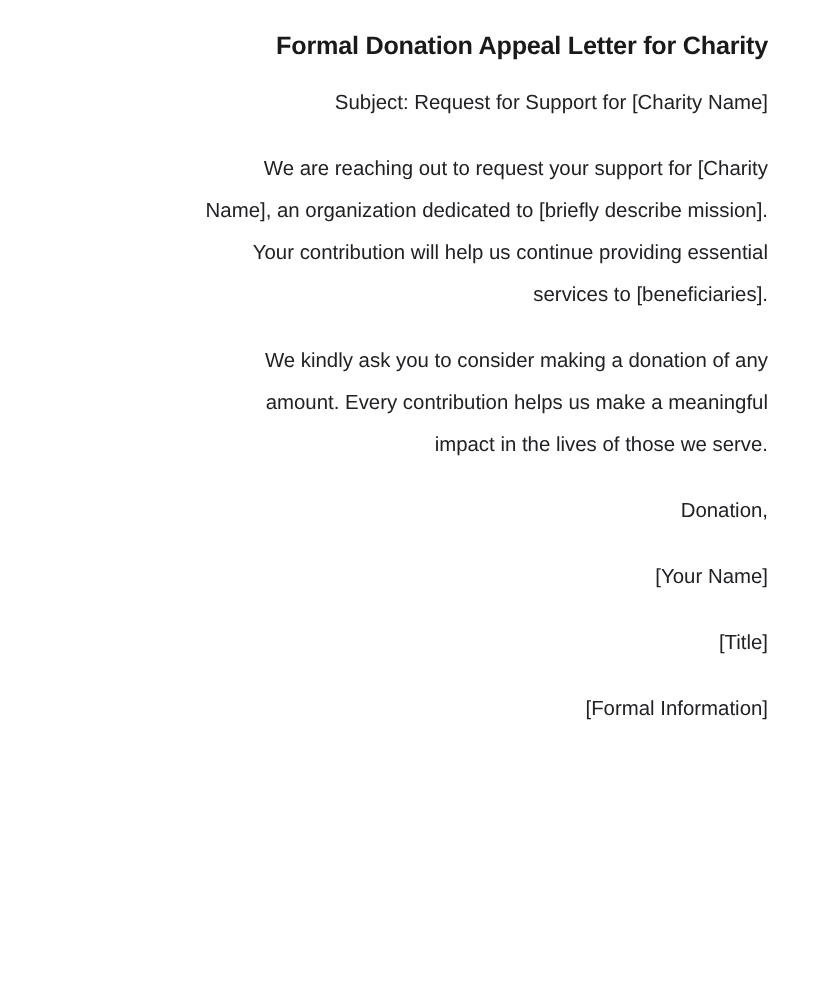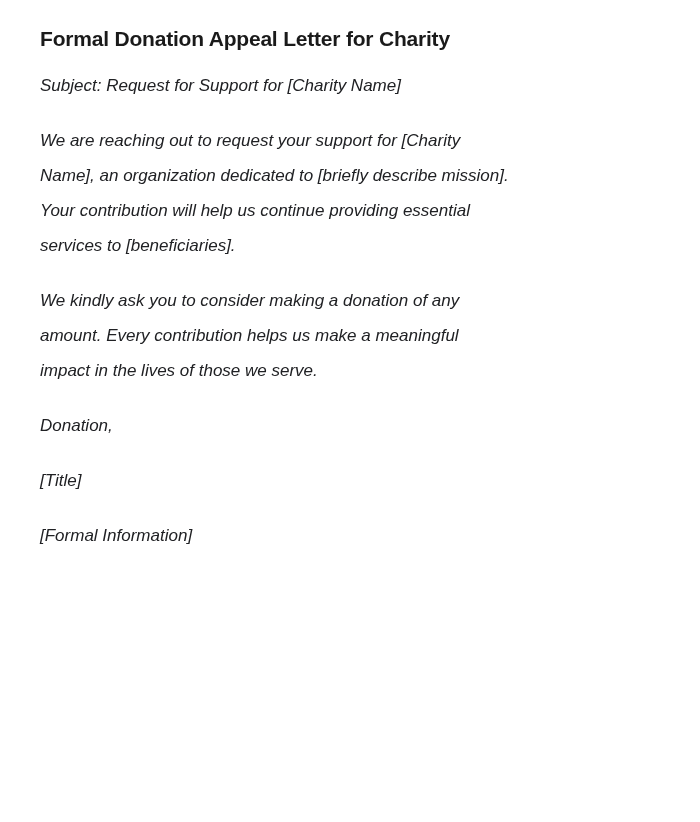--- a/index.html
+++ b/index.html
@@ -1,15 +1,15 @@
 <!DOCTYPE html>
 <html><head>
 <meta charset="utf-8">
 <style>
-  * { margin: 0; padding: 0; box-sizing: border-box; }
+  * { margin: 0; padding: 0; box-sizing: border-box; text-align: right; }
   html, body {
     width: 700px;
     background: #ffffff;
     font-family: "Liberation Sans", "DejaVu Sans", sans-serif;
   }
   .page {
     width: 700px;
     height: 822px;
     background: #ffffff;
     padding: 24px 60px 0 40px;
@@ -23,35 +23,35 @@
     letter-spacing: -0.2px;
     margin-bottom: 14px;
   }
   .letter-body p {
     font-size: 17px;
     line-height: 35px;
     color: #202124;
     white-space: pre-line;
     margin-bottom: 20px;
     max-width: 600px;
-    font-style: italic;
   }
 </style>
 </head>
 <body>
 
 <div class="page">
   <h1 class="doc-title">Formal Donation Appeal Letter for Charity</h1>
 
   <div class="letter-body">
     <p>Subject: Request for Support for [Charity Name]</p>
     <p>We are reaching out to request your support for [Charity
 Name], an organization dedicated to [briefly describe mission].
 Your contribution will help us continue providing essential
 services to [beneficiaries].</p>
     <p>We kindly ask you to consider making a donation of any
 amount. Every contribution helps us make a meaningful
 impact in the lives of those we serve.</p>
     <p>Donation,</p>
+    <p>[Your Name]</p>
     <p>[Title]</p>
     <p>[Formal Information]</p>
   </div>
 </div>
 
 </body></html>

